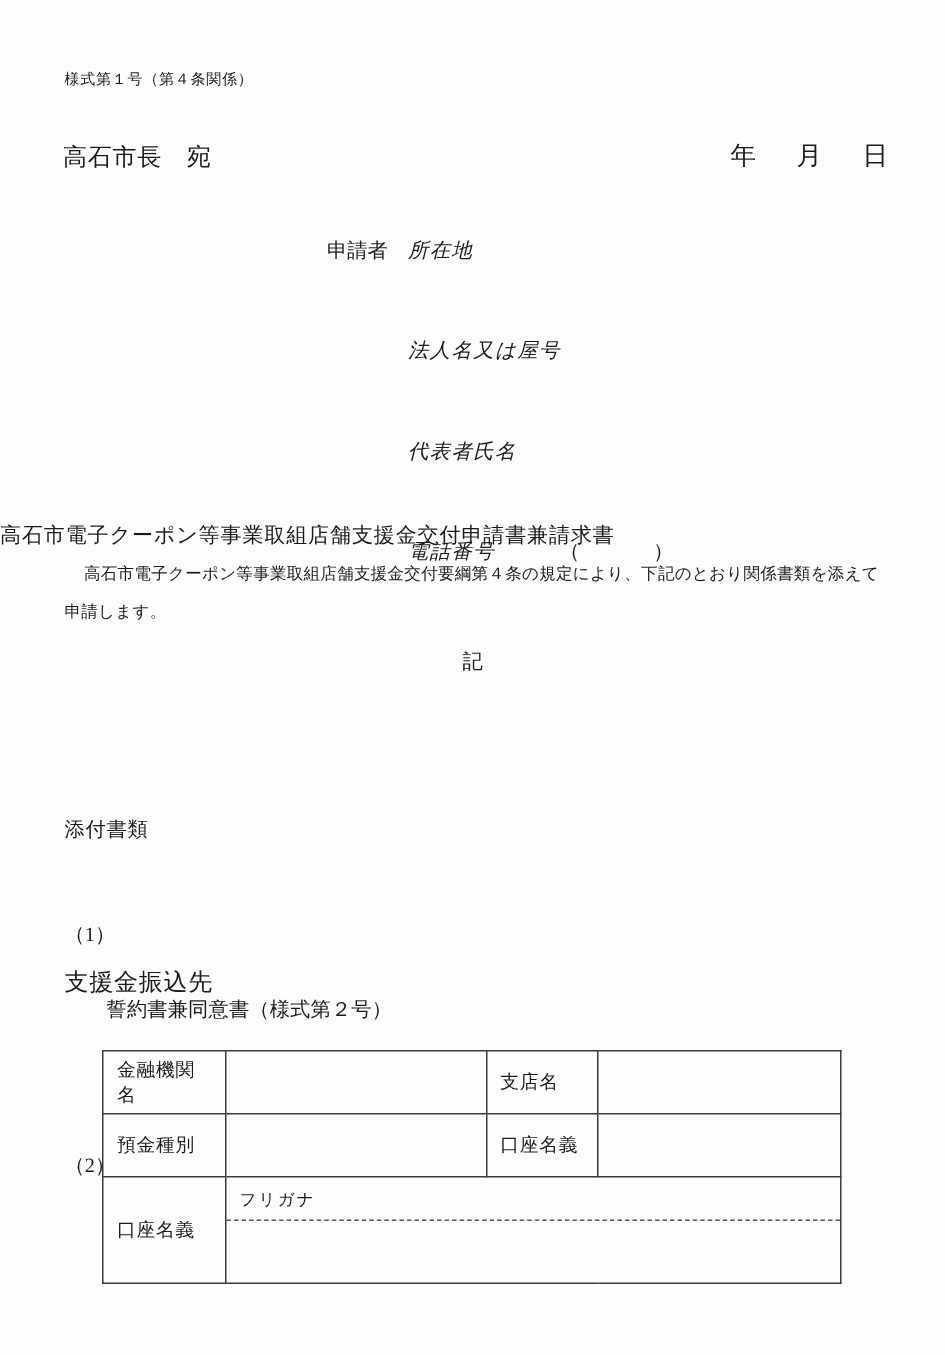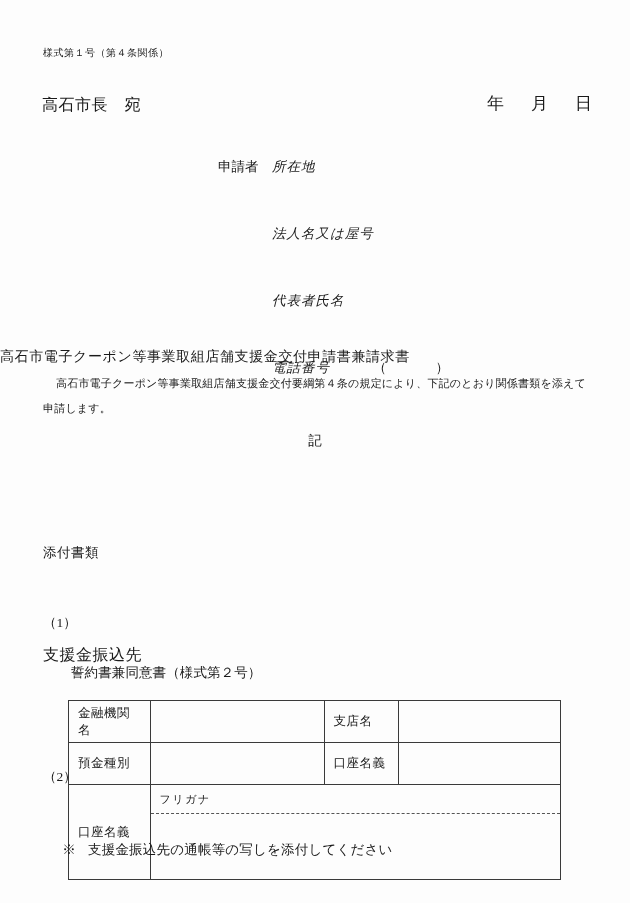--- a/index.html
+++ b/index.html
@@ -96,21 +96,21 @@
   #bank-table td {
     border: 1px solid #3a3a3a;
     padding: 0 9px;
     vertical-align: middle;
   }
   .cell-label { width: 70px; height: 41px; letter-spacing: .5px; }
   .cell-value { width: 178px; }
   .cell-label-2 { width: 62px; letter-spacing: .5px; }
   .cell-value-2 { width: 164px; }
   .name-cell-label { height: 70px; }
-  .name-cell-value { position: relative; padding: 12px !important; height: 70px; }
+  .name-cell-value { position: relative; padding: 0 !important; height: 70px; }
   .furigana {
     position: absolute;
     left: 9px; top: 7px;
     font-size: 11px;
     letter-spacing: 1.5px;
   }
   .furigana-divider {
     position: absolute;
     left: 0; right: 0;
     top: 28px;
@@ -192,17 +192,14 @@
       <tr>
         <td class="cell-label name-cell-label">口座名義</td>
         <td class="name-cell-value" colspan="3">
           <span class="furigana">フリガナ</span>
           <span class="furigana-divider"></span>
         </td>
       </tr>
     </tbody>
   </table>
 
-  <div class="abs" id="footnote">
-    <span class="mark">※</span><span>支援金振込先の通帳等の写しを添付してください</span>
-  </div>
 
 </div>
 
 </body></html>

